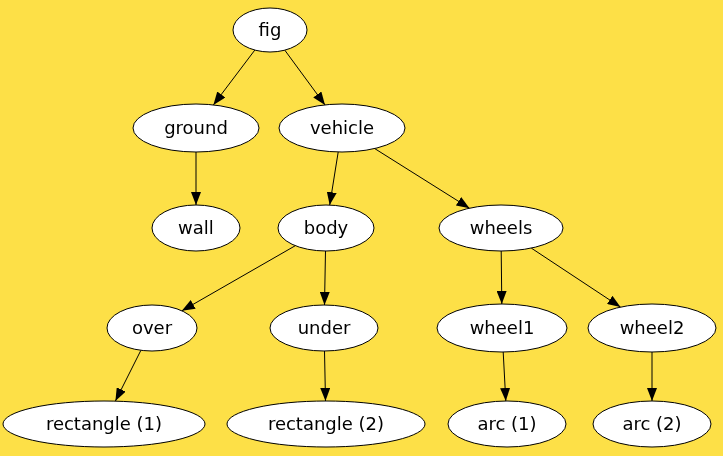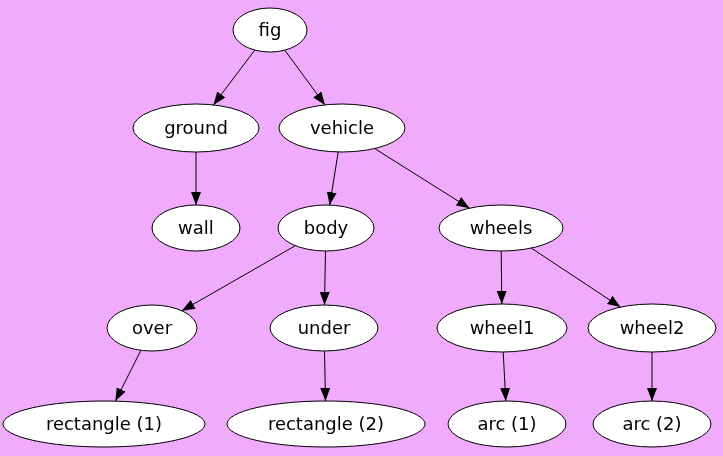--- a/index.html
+++ b/index.html
@@ -3,21 +3,21 @@
 <meta charset="utf-8">
 <style>
   html, body {
     margin: 0;
     padding: 0;
     background: #ffffff;
   }
   .canvas-wrap {
     width: 723px;
     height: 456px;
-    background: #f0abfc;
+    background: #fde047;
     overflow: hidden;
   }
   svg text {
     font-family: "DejaVu Sans", "Liberation Sans", sans-serif;
     font-size: 18px;
     fill: #000000;
     text-anchor: middle;
   }
   svg ellipse {
     fill: #ffffff;

